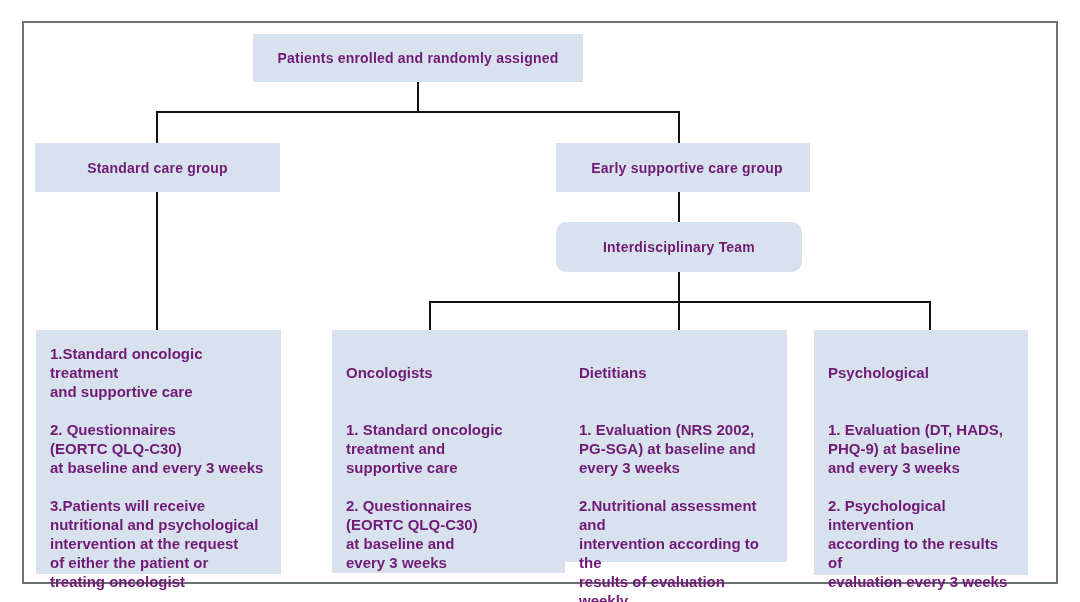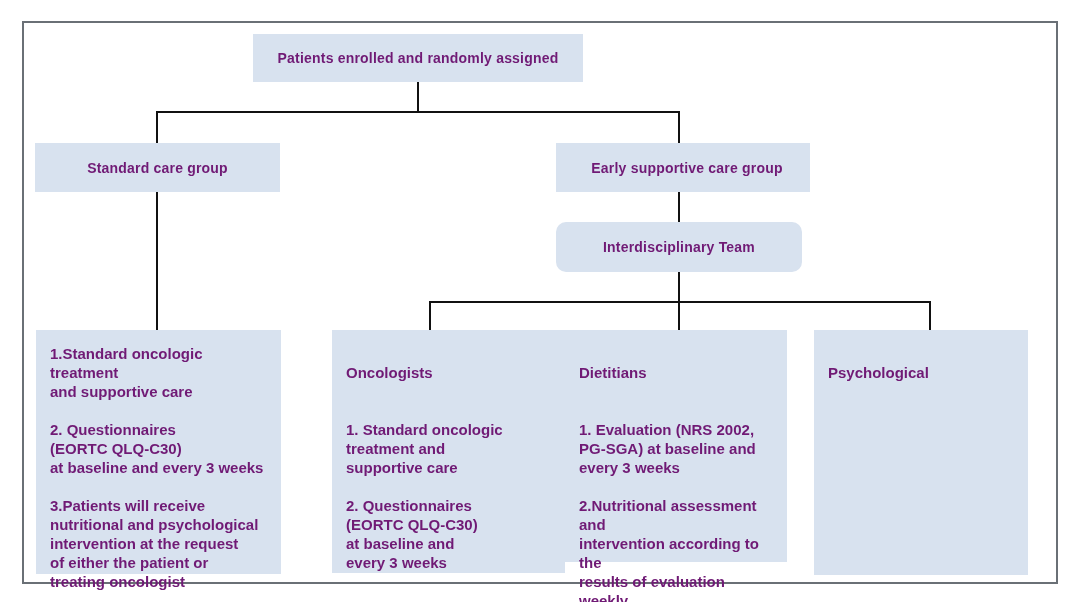--- a/index.html
+++ b/index.html
@@ -95,15 +95,22 @@
 PG-SGA) at baseline and
 every 3 weeks
 
 2.Nutritional assessment and
 intervention according to the
 results of evaluation weekly</div>
   </div>
 
   <div class="node detail-node" style="left:814px;top:330px;width:214px;height:245px;">
     <div class="detail-role">Psychological</div>
+    <div class="detail-body">1. Evaluation (DT, HADS,
+PHQ-9) at baseline
+and every 3 weeks
+
+2. Psychological intervention
+according to the results of
+evaluation every 3 weeks</div>
   </div>
 
 </div>
 
 </body></html>

